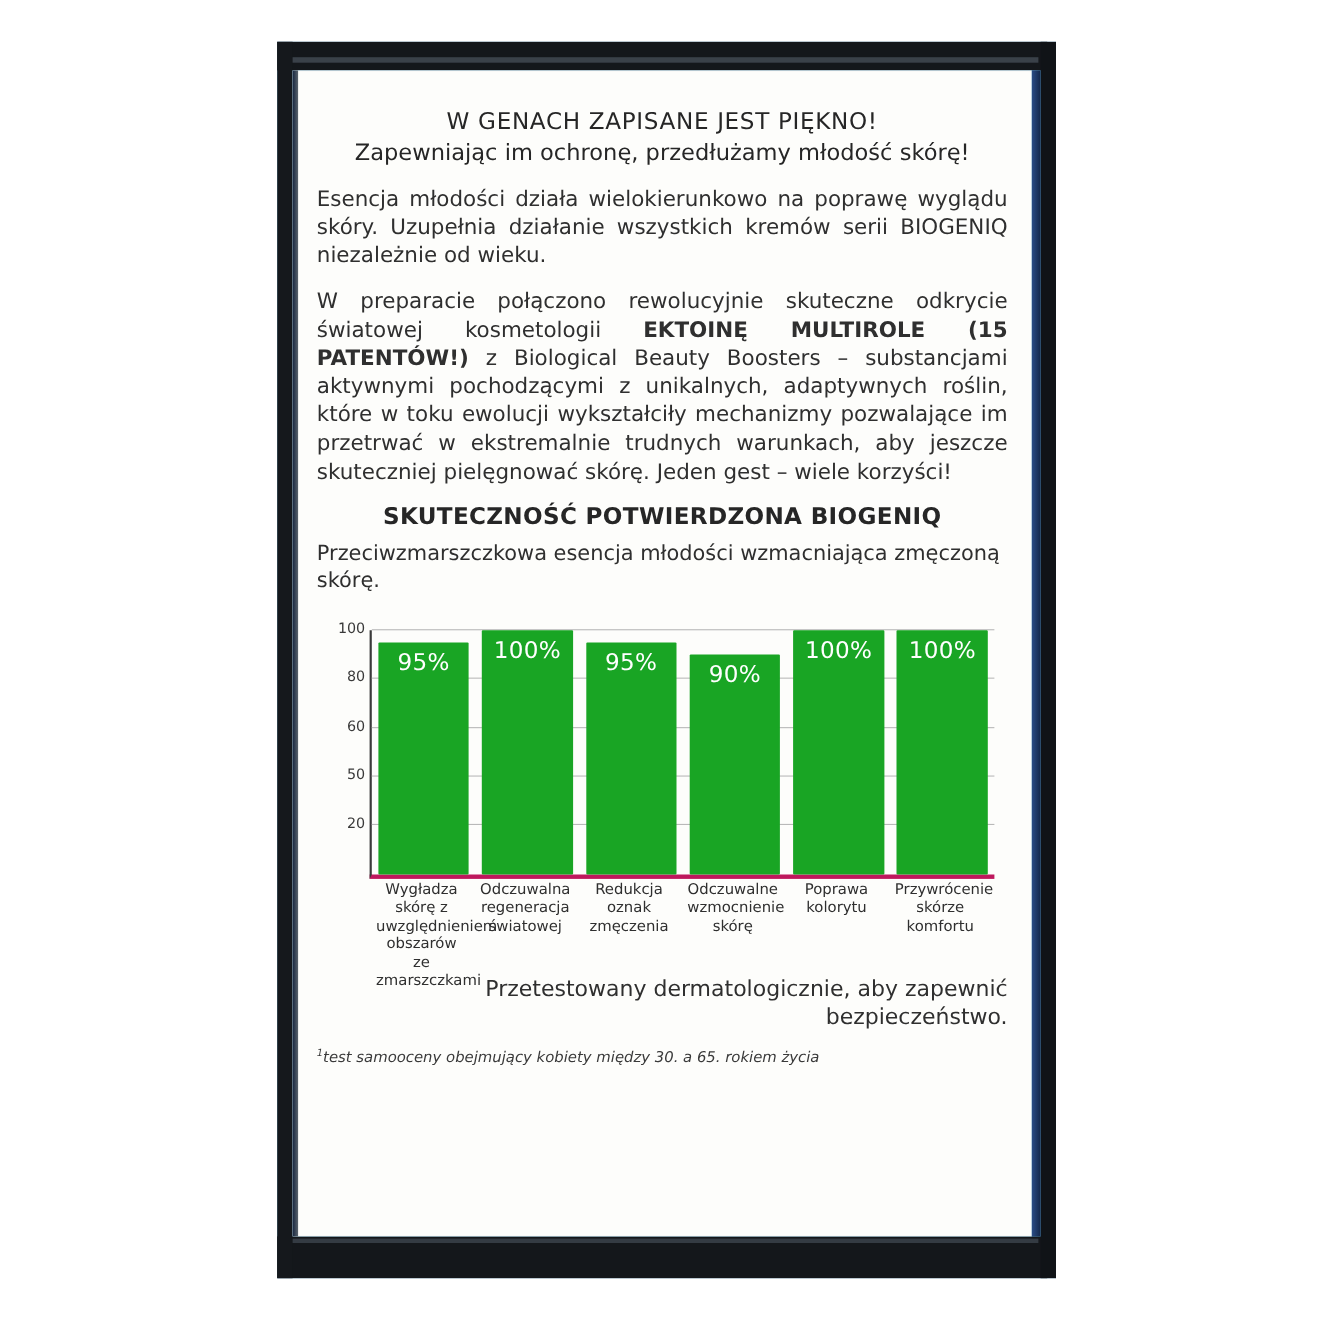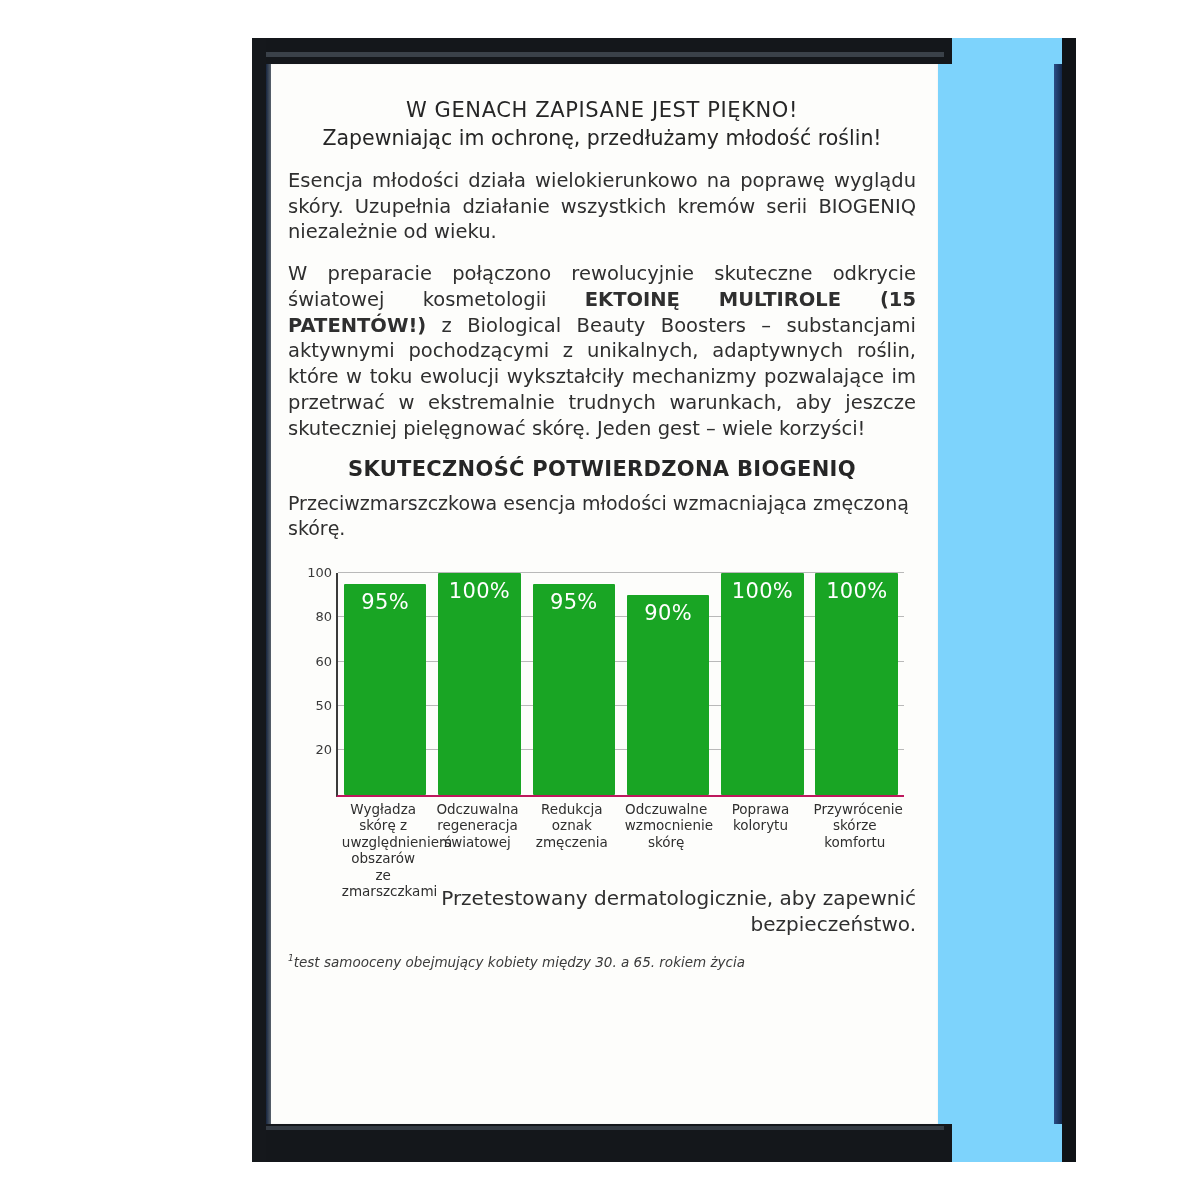--- a/index.html
+++ b/index.html
@@ -12,21 +12,21 @@
     height: 1200px;
     font-family: "DejaVu Sans", sans-serif;
     overflow: hidden;
   }
 
   
   #package {
     position: absolute;
     left: 252px;
     top: 38px;
-    width: 824px;
+    width: 708px;
     height: 1124px;
     background: #7dd3fc;
   }
   
   .edge {
     position: absolute;
     background: #111418;
   }
   .edge-left   { left: 0;   top: 0;  width: 14px;  height: 1124px; background:#15181c; }
   .edge-right  { right: 0;  top: 0;  width: 14px;  height: 1124px; background:#101317; }
@@ -118,21 +118,21 @@
   }
   .chart-title sup { font-size: 10px; }
 
   .plot {
     position: absolute;
     left: 48px;
     top: 22px;
     width: 566px;
     height: 222px;
     border-left: 2px solid #3a3a3a;
-    border-bottom: 2px solid #be185d;
+    border-bottom: 4px solid #be185d;
     box-sizing: content-box;
   }
   .gridline {
     position: absolute;
     left: 0; width: 100%;
     height: 1px;
     background: #b9b9b9;
   }
   .ytick {
     position: absolute;
@@ -214,21 +214,21 @@
   <div class="edge-bottom-hi"></div>
   <div class="edge edge-left"></div>
   <div class="edge edge-right"></div>
   <div class="inner-face"></div>
   <div class="spine-blue"></div>
   <div class="spine-blue-left"></div>
 
   <div id="content">
 
     <h1 class="head1">W GENACH ZAPISANE JEST PIĘKNO!</h1>
-    <h2 class="head2">Zapewniając im ochronę, przedłużamy młodość roślin!</h2>
+    <h2 class="head2">Zapewniając im ochronę, przedłużamy młodość skórę!</h2>
 
     <p class="body">Esencja młodości działa wielokierunkowo na poprawę wyglądu skóry. Uzupełnia działanie wszystkich kremów serii BIOGENIQ niezależnie od wieku.</p>
 
     <p class="body"><span>W preparacie połączono rewolucyjnie skuteczne odkrycie światowej kosmetologii </span><span class="bold">EKTOINĘ MULTIROLE (15 PATENTÓW!)</span><span> z Biological Beauty Boosters – substancjami aktywnymi pochodzącymi z unikalnych, adaptywnych roślin, które w toku ewolucji wykształciły mechanizmy pozwalające im przetrwać w ekstremalnie trudnych warunkach, aby jeszcze skuteczniej pielęgnować skórę. Jeden gest – wiele korzyści!</span></p>
 
     <h3 class="head3">SKUTECZNOŚĆ POTWIERDZONA BIOGENIQ</h3>
     <p class="sub">Przeciwzmarszczkowa esencja młodości wzmacniająca zmęczoną skórę.</p>
 
     <div id="chart-block">
       <div class="plot">

